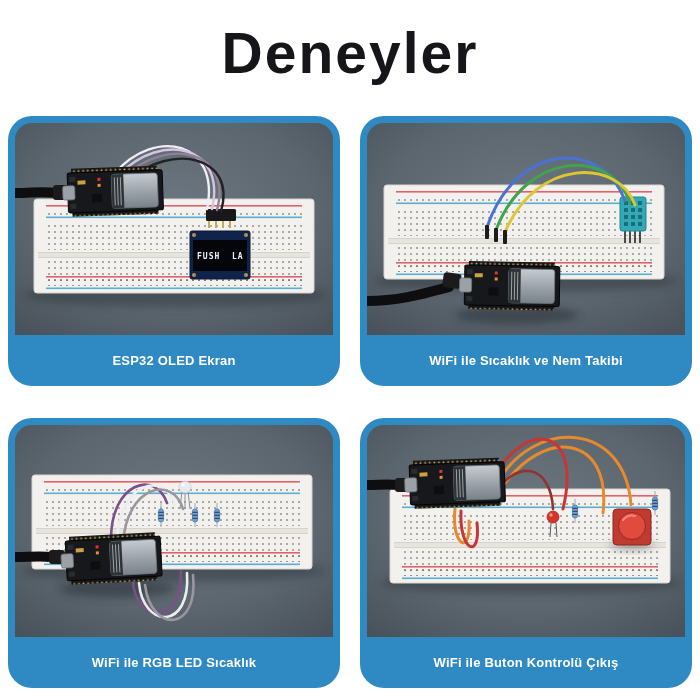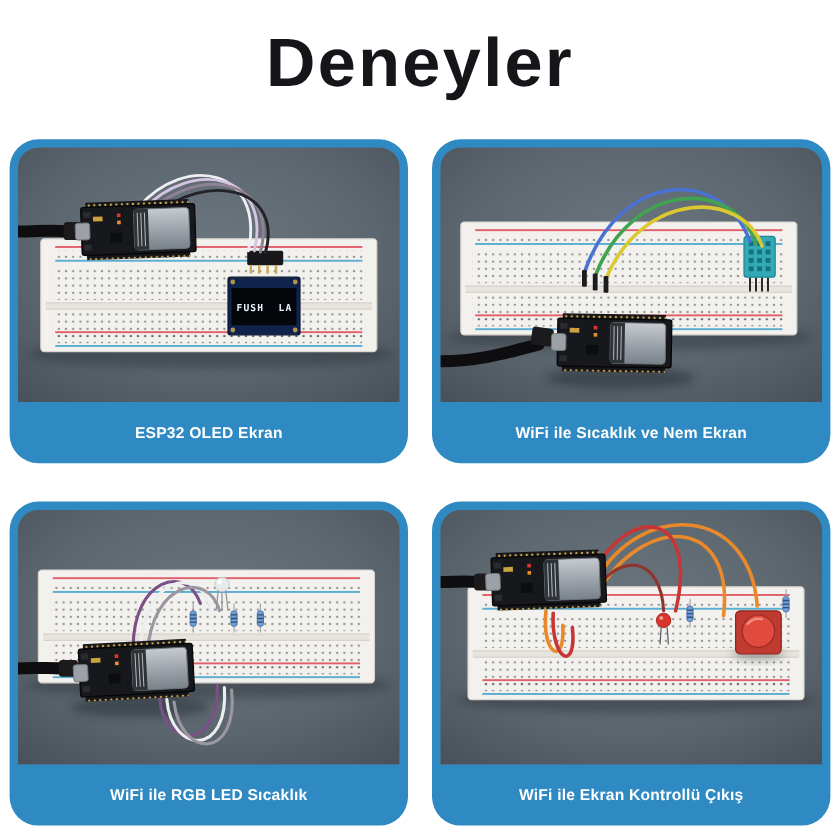--- a/index.html
+++ b/index.html
@@ -181,21 +181,21 @@
           <g fill="#1c1c1e">
             <rect x="118" y="102" width="4" height="14" rx="1"></rect>
             <rect x="127" y="105" width="4" height="14" rx="1"></rect>
             <rect x="136" y="107" width="4" height="14" rx="1"></rect>
           </g>
           <path d="M0,178 C30,178 52,172 82,164" stroke="#0e0e10" stroke-width="10" fill="none" stroke-linecap="round"></path>
           <rect x="76" y="150" width="18" height="15" rx="3" fill="#1b1b1d" transform="rotate(8 85 157)"></rect>
           <use href="#esp32" transform="translate(98,138) rotate(1)"></use>
         </svg>
       </div>
-      <figcaption class="caption">WiFi ile Sıcaklık ve Nem Ekran</figcaption>
+      <figcaption class="caption">WiFi ile Sıcaklık ve Nem Takibi</figcaption>
     </figure>
 
     <figure class="panel">
       <div class="photo">
         <svg viewBox="0 0 318 212">
           <rect width="318" height="212" fill="url(#bgg)"></rect>
           <ellipse cx="158" cy="146" rx="152" ry="11" fill="#2b3238" opacity="0.45" filter="url(#soft)"></ellipse>
           <ellipse cx="102" cy="164" rx="58" ry="9" fill="#232a30" opacity="0.5" filter="url(#soft)"></ellipse>
           <use href="#bboard" x="17" y="50"></use>
           <use href="#resistor" x="146" y="84"></use>
@@ -250,17 +250,17 @@
             <ellipse cx="19" cy="36" rx="22" ry="5" fill="#2b3238" opacity="0.4" filter="url(#soft)"></ellipse>
             <rect x="0" y="0" width="38" height="36" rx="4" fill="#bf3a31" stroke="#8f241e" stroke-width="1"></rect>
             <circle cx="19" cy="17" r="13.5" fill="#e04b3d" stroke="#9c2a22" stroke-width="1"></circle>
             <path d="M10,11 a12,12 0 0 1 12,-4" stroke="#ef8d80" stroke-width="2" fill="none" stroke-linecap="round"></path>
           </g>
           <path d="M0,60 C12,60 20,59 32,60" stroke="#0e0e10" stroke-width="10" fill="none" stroke-linecap="round"></path>
           <rect x="28" y="53" width="16" height="14" rx="3" fill="#1b1b1d"></rect>
           <use href="#esp32" transform="translate(42,36) rotate(-2)"></use>
         </svg>
       </div>
-      <figcaption class="caption">WiFi ile Ekran Kontrollü Çıkış</figcaption>
+      <figcaption class="caption">WiFi ile Buton Kontrolü Çıkış</figcaption>
     </figure>
 
   </div>
 </div>
 
 </body></html>

